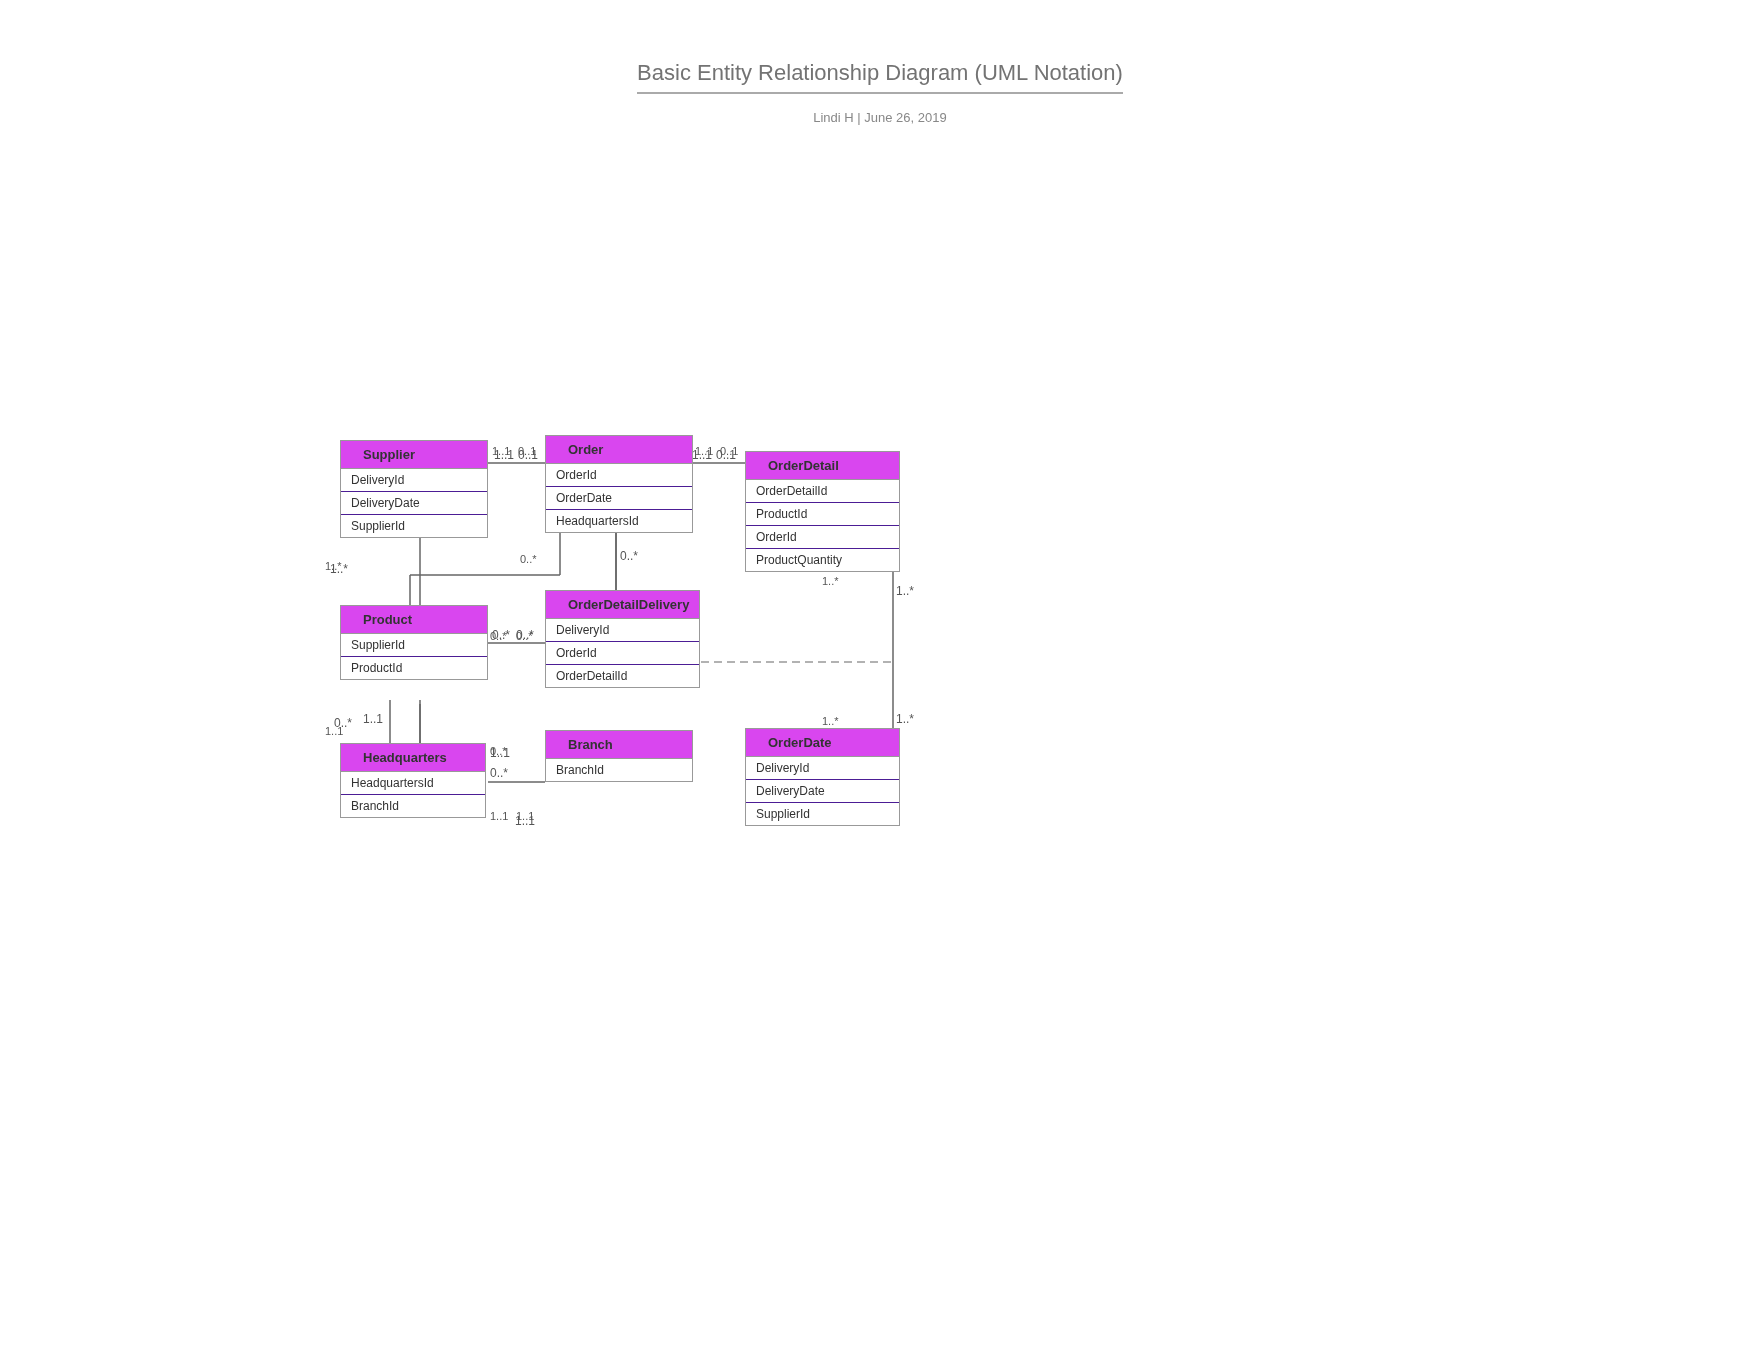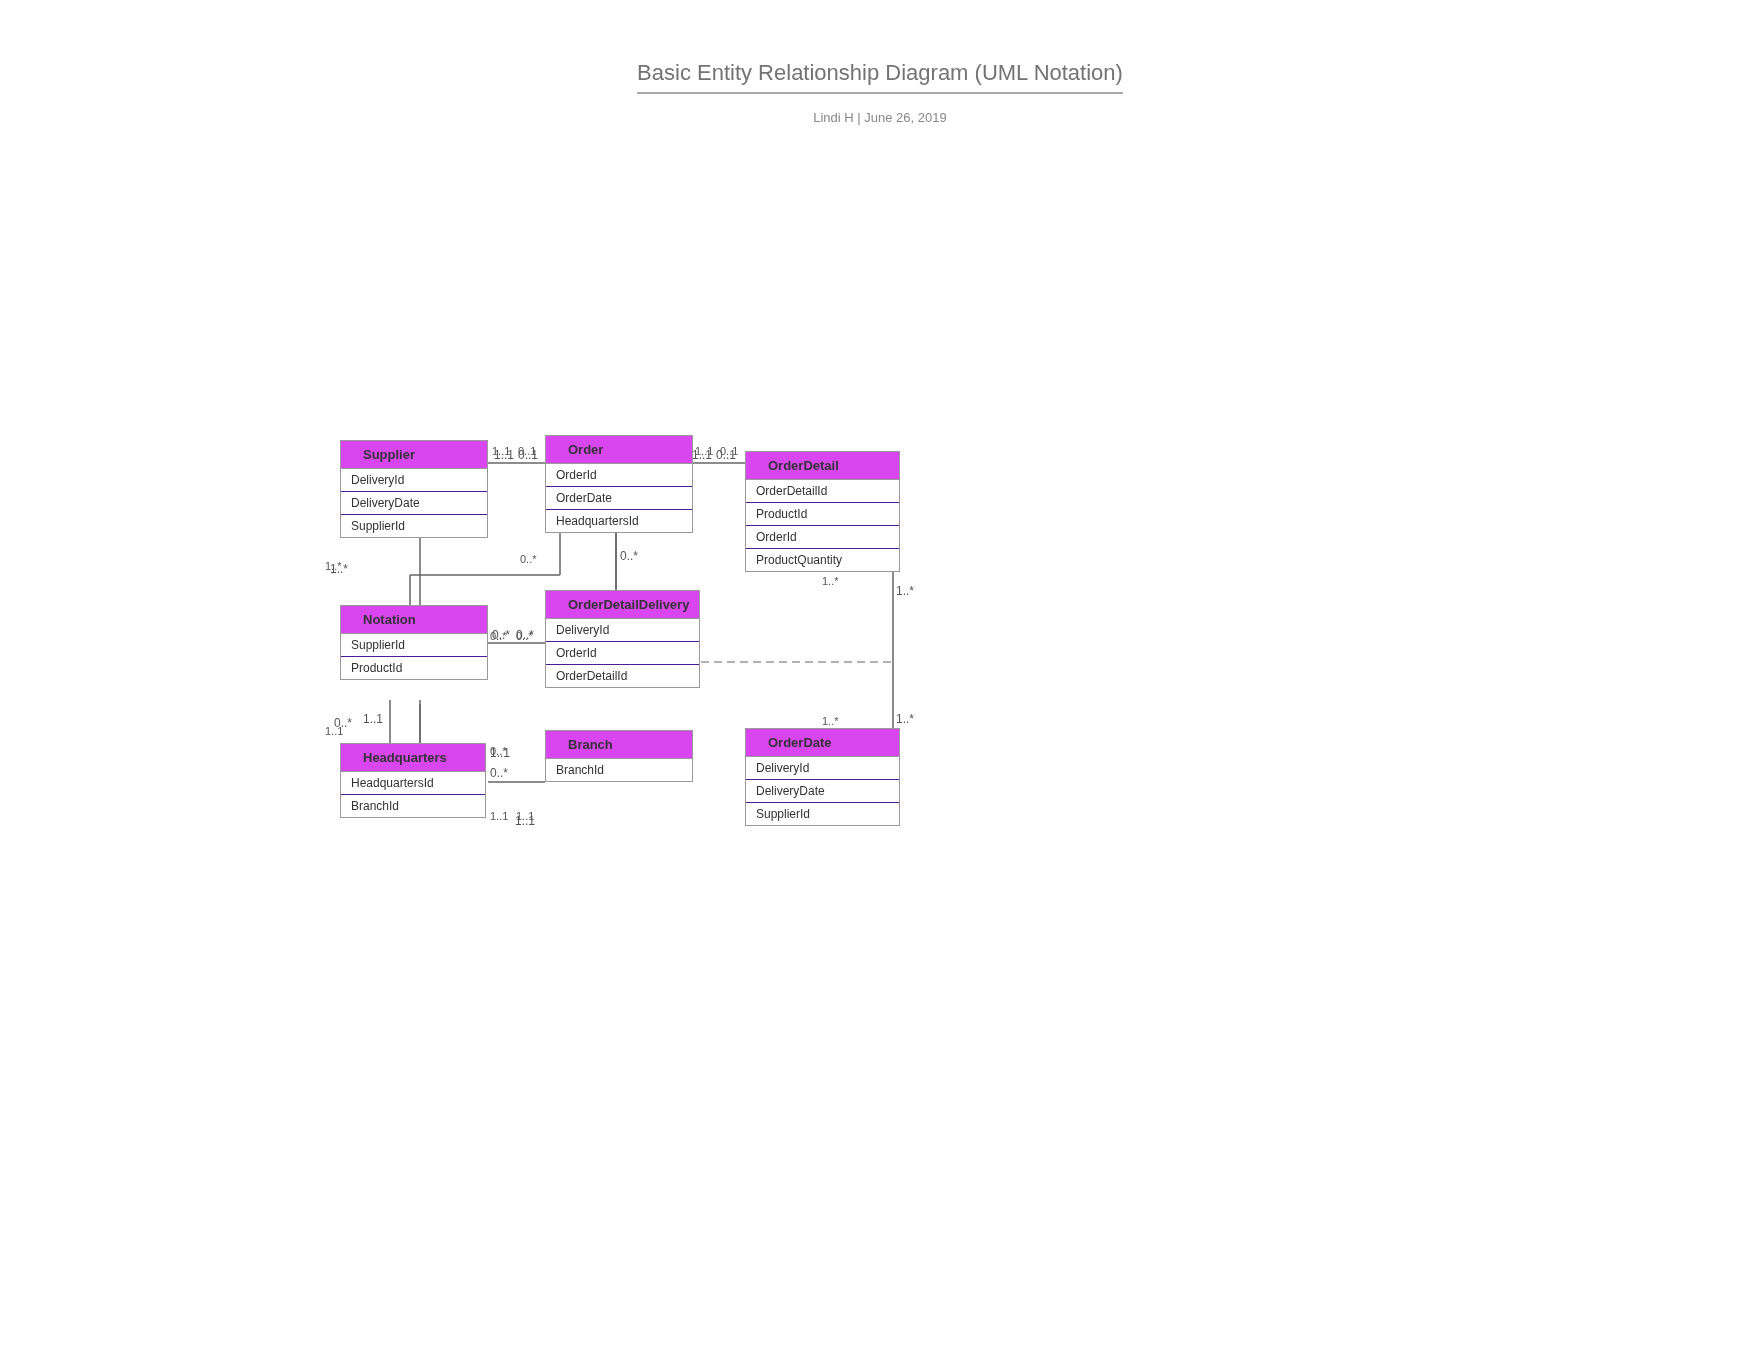--- a/index.html
+++ b/index.html
@@ -166,21 +166,21 @@
     <div class="entity-header">OrderDetail</div>
     <div class="entity-body">
       <div class="entity-field">OrderDetailId</div>
       <div class="entity-field">ProductId</div>
       <div class="entity-field">OrderId</div>
       <div class="entity-field">ProductQuantity</div>
     </div>
   </div>
 
   <div class="entity" style="left:340px; top:430px; width:148px;">
-    <div class="entity-header">Notation</div>
+    <div class="entity-header">Product</div>
     <div class="entity-body">
       <div class="entity-field">SupplierId</div>
       <div class="entity-field">ProductId</div>
     </div>
   </div>
 
   <div class="entity" style="left:545px; top:415px; width:155px;">
     <div class="entity-header">OrderDetailDelivery</div>
     <div class="entity-body">
       <div class="entity-field">DeliveryId</div>

